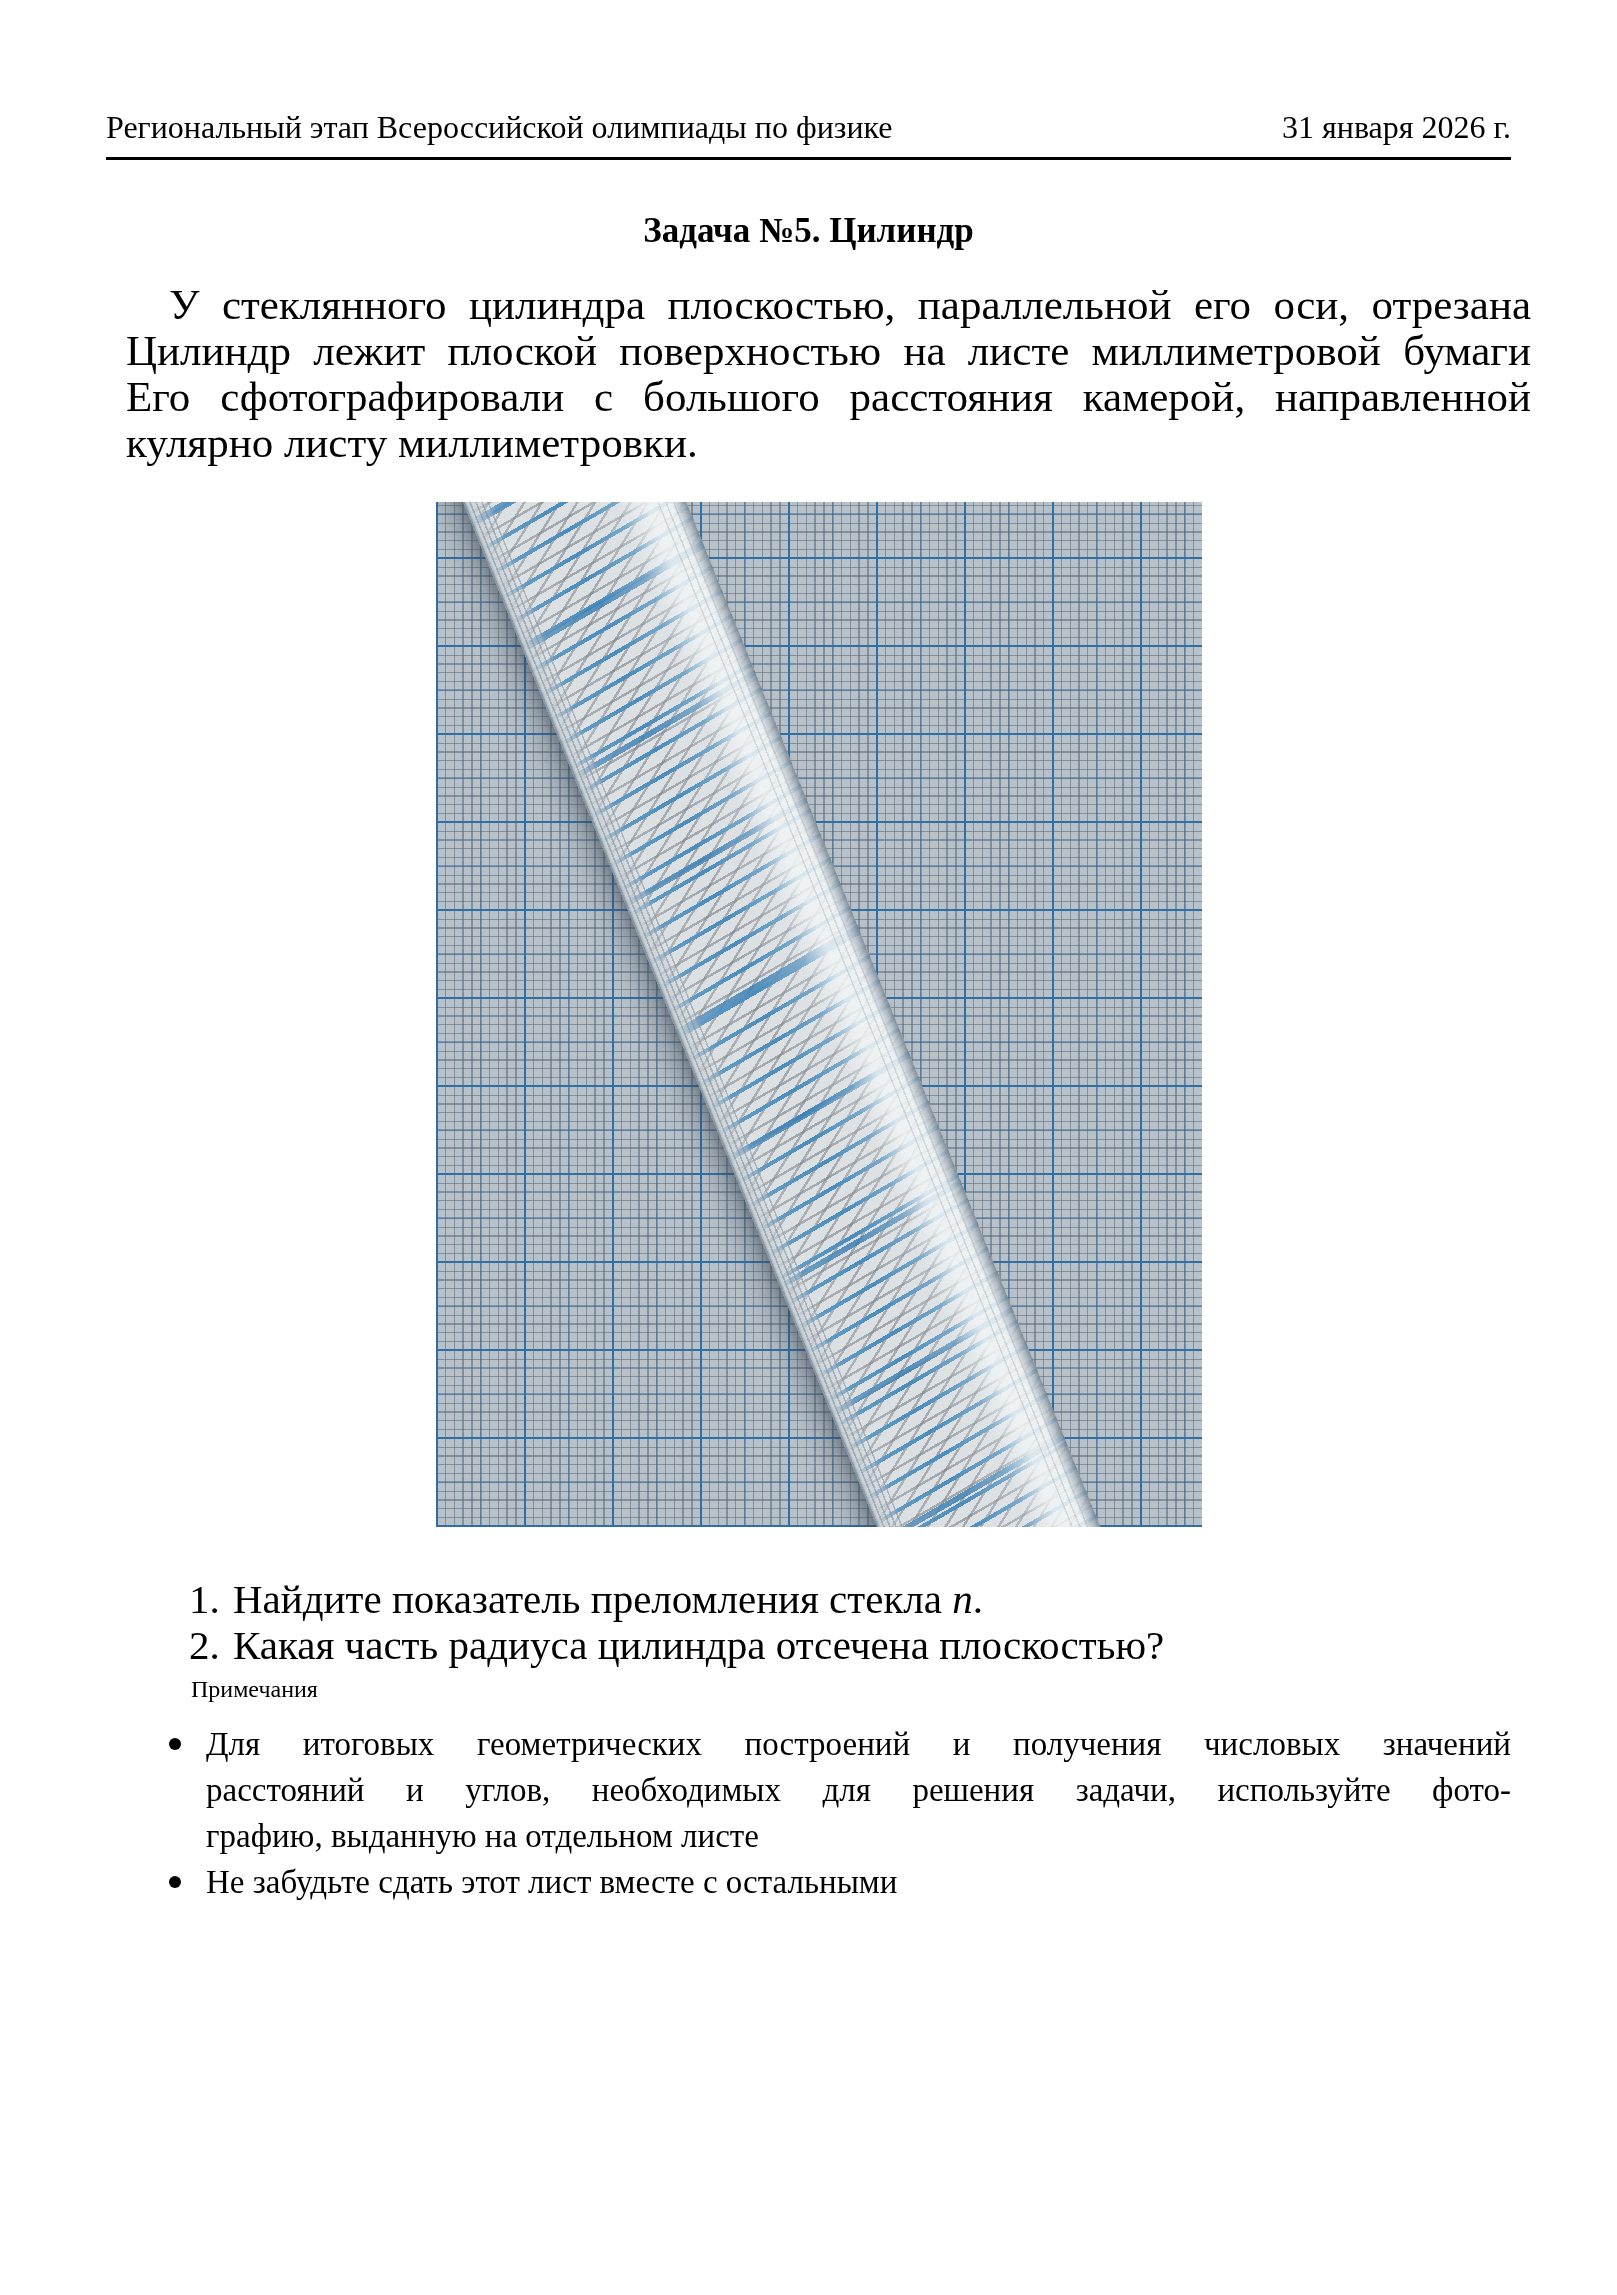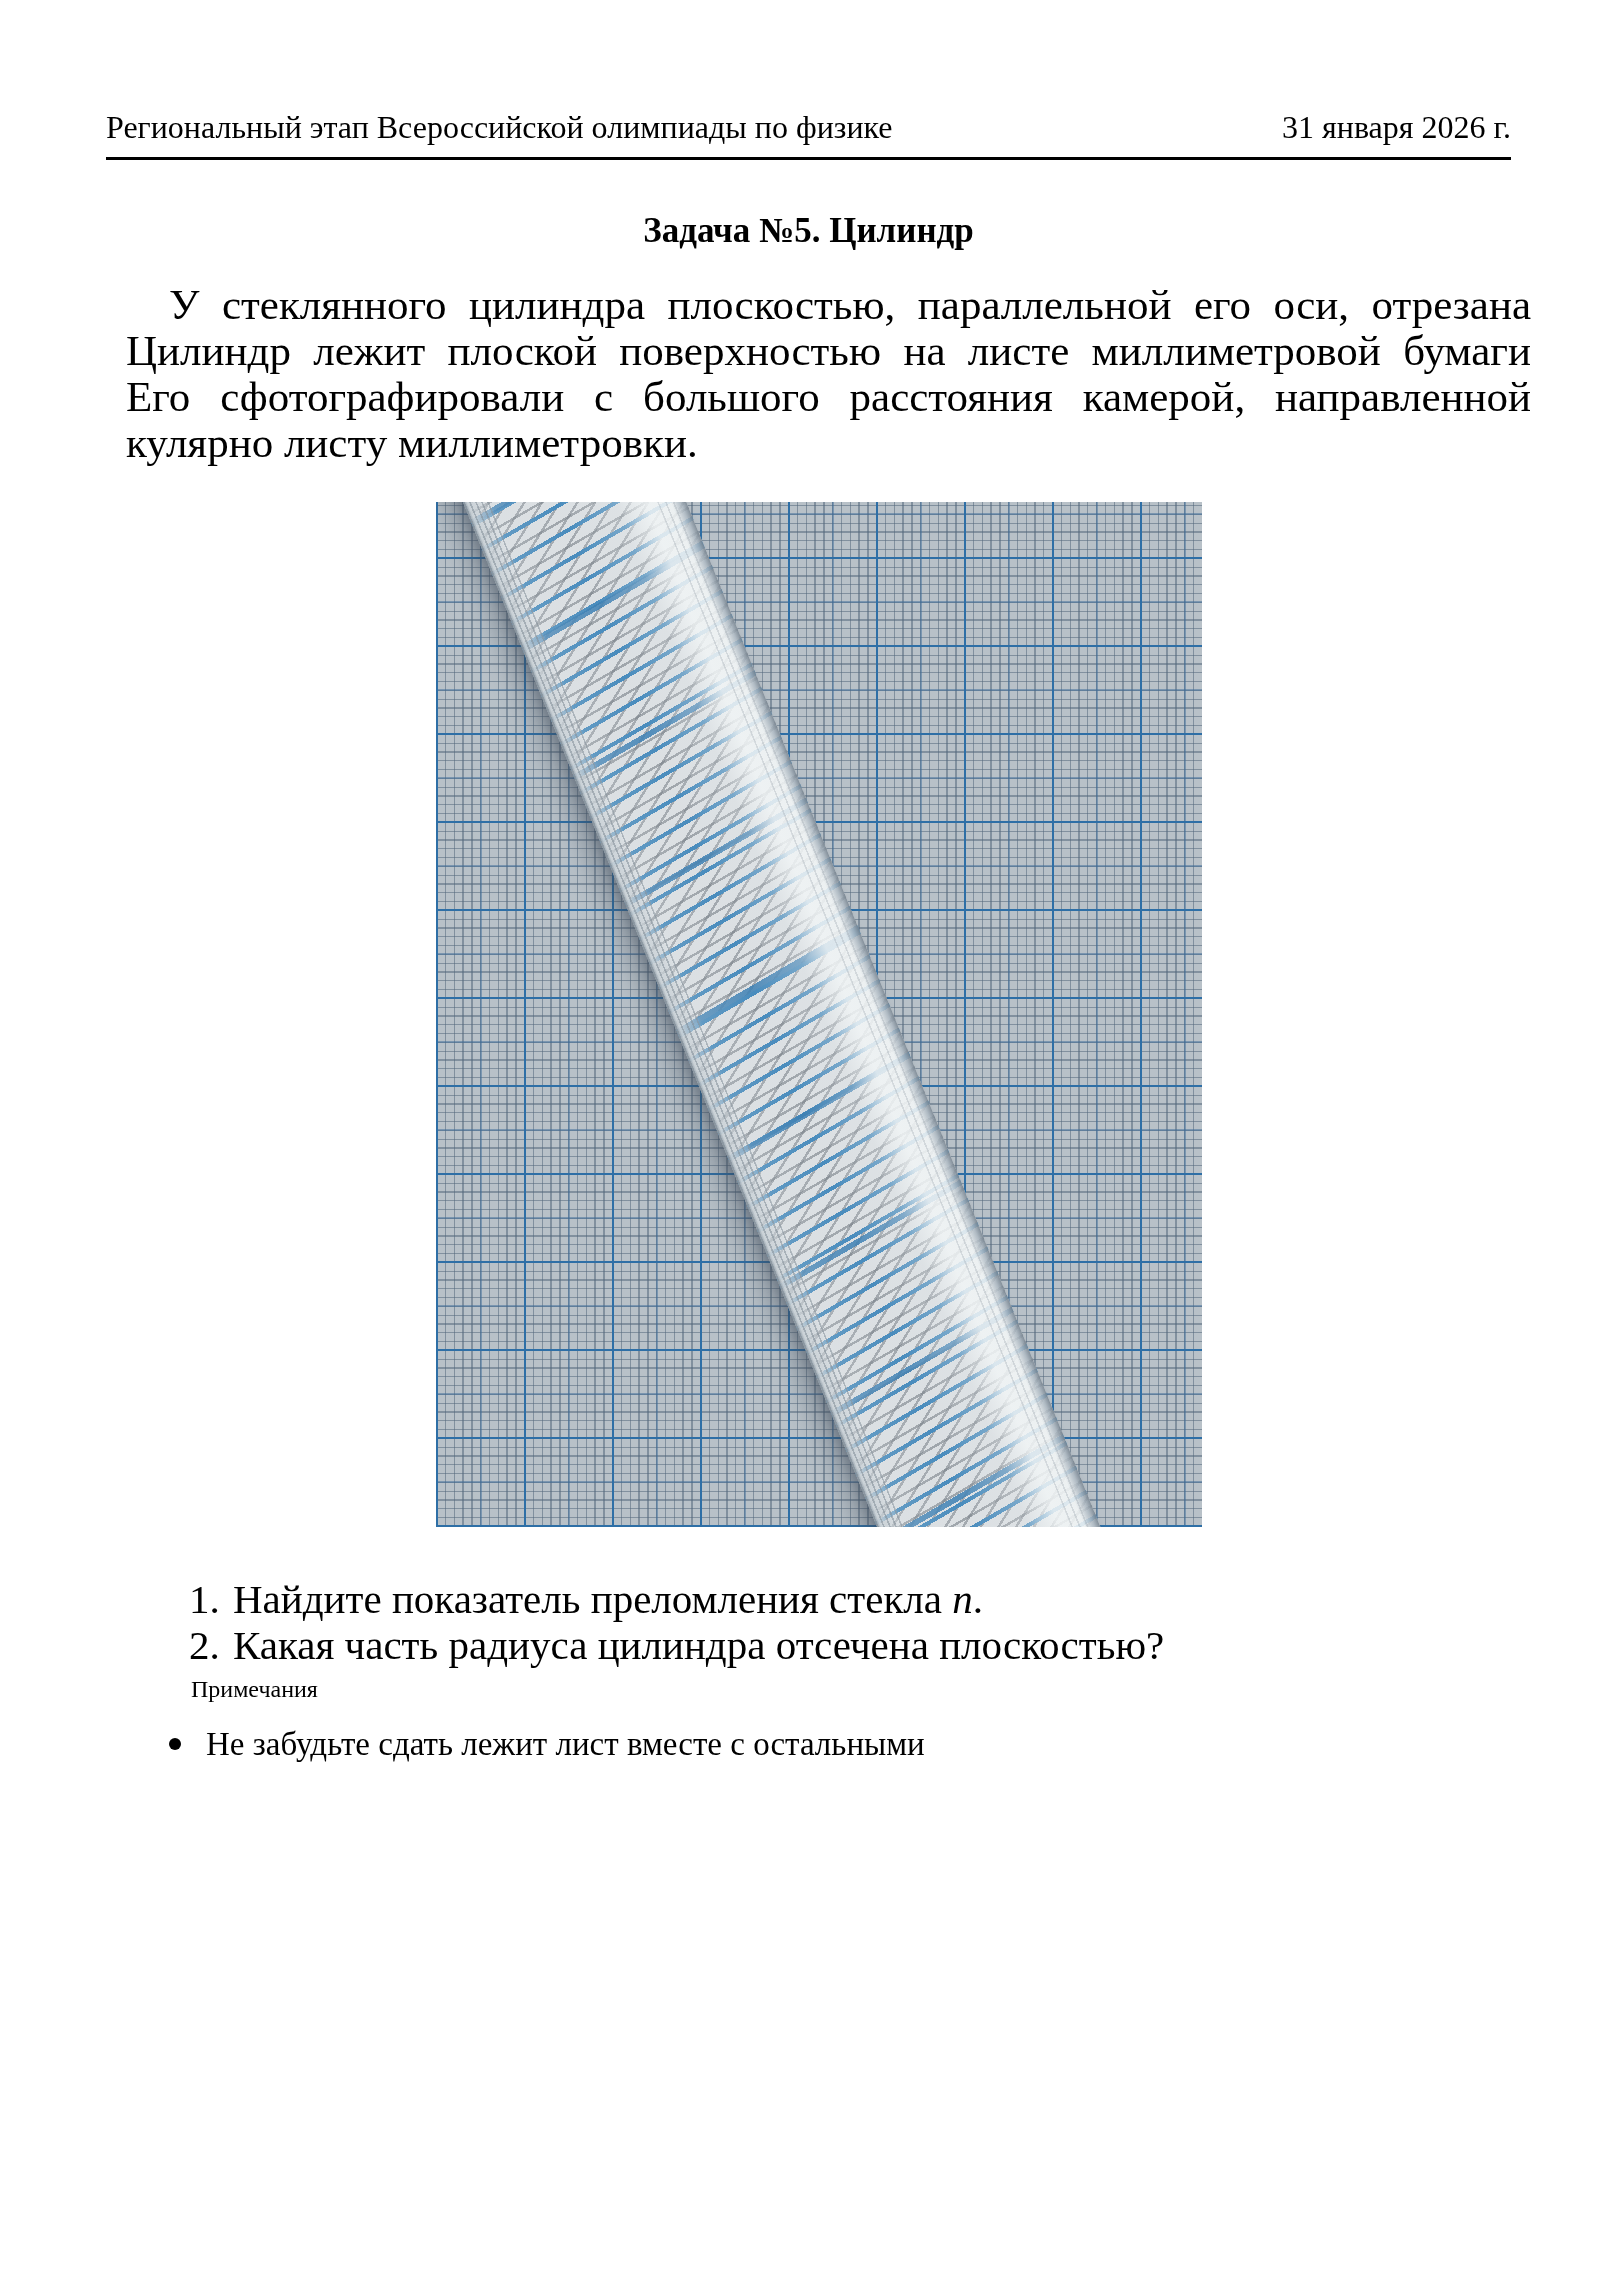--- a/index.html
+++ b/index.html
@@ -137,19 +137,27 @@
       <span class="qnum">2.</span><span>Какая часть радиуса цилиндра отсечена плоскостью?</span>
     </div>
   </div>
 
   <div class="notes-heading">Примечания</div>
 
   <div class="bullets">
     <div class="bullet-item">
       <span class="dot"></span>
       <div>
-        <div class="plainline">Не забудьте сдать лежит лист вместе с остальными</div>
+        <div class="jline">Для итоговых геометрических построений и получения числовых значений</div>
+        <div class="jline">расстояний и углов, необходимых для решения задачи, используйте фото-</div>
+        <div class="plainline">графию, выданную на отдельном листе</div>
+      </div>
+    </div>
+    <div class="bullet-item">
+      <span class="dot"></span>
+      <div>
+        <div class="plainline">Не забудьте сдать этот лист вместе с остальными</div>
       </div>
     </div>
   </div>
 
 </div>
 
 
 </body></html>

